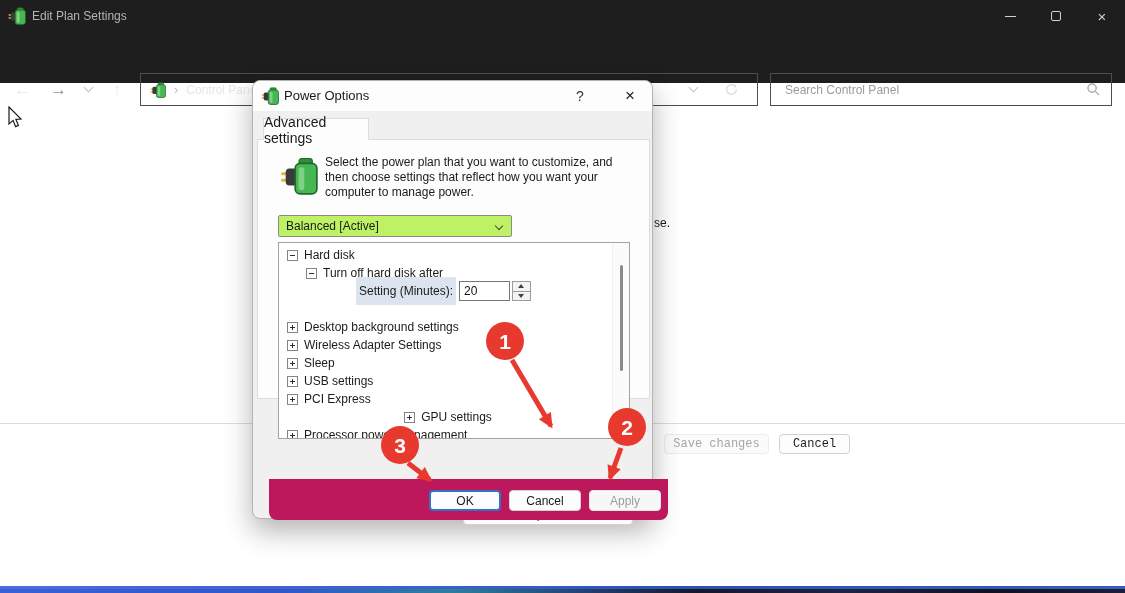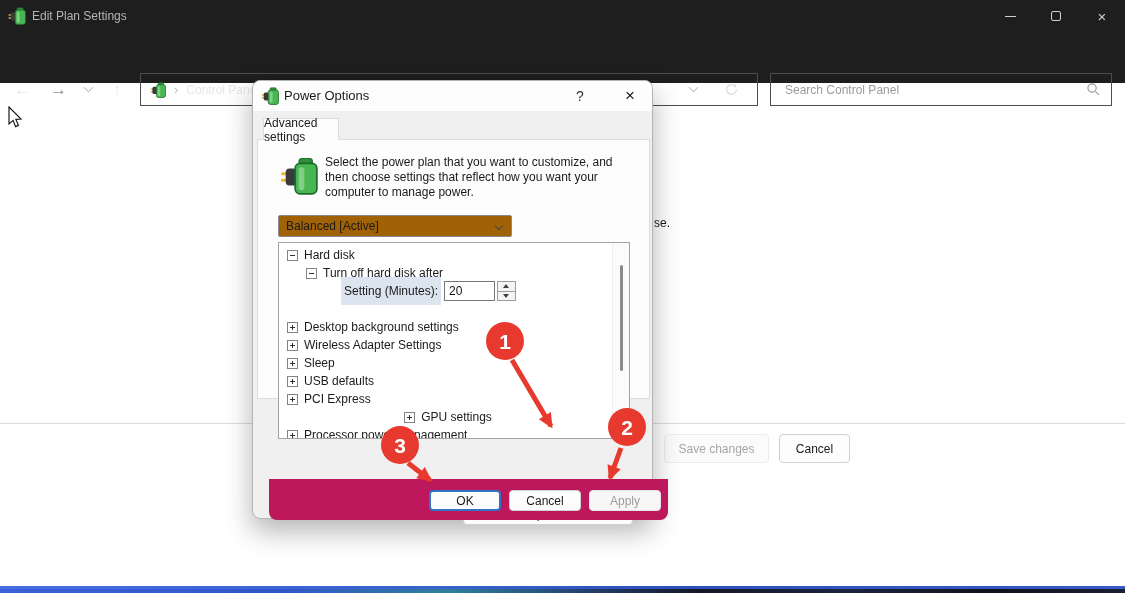--- a/index.html
+++ b/index.html
@@ -33,57 +33,57 @@
 
   .searchbox { position:absolute; left:770px; top:41px; width:342px; height:33px; border:1px solid #4d4d4d; background:transparent; }
   .searchbox input { position:absolute; left:0; top:0; width:100%; height:100%; background:transparent; border:none; outline:none; color:#f97316; font-size:12px; padding:0 34px 0 14px; font-family:inherit; }
   .searchbox input::placeholder { color:#9c9c9c; }
   .search-ico { position:absolute; right:10px; top:8px; }
 
   
   .content { position:absolute; left:0; top:83px; width:1125px; height:503px; background:#ffffff; }
   .page-divider { position:absolute; left:0; top:340px; width:1125px; height:1px; background:#dcdcdc; }
   .clipped-text { position:absolute; left:654px; top:133px; font-size:12px; color:#1a1a1a; }
-  .pagebtn { position:absolute; top:351px; height:29px; border-radius:4px; font-size:12px; display:flex; align-items:center; justify-content:center; font-family:Liberation Sans, sans-serif; }
+  .pagebtn { position:absolute; top:351px; height:20px; border-radius:4px; font-size:12px; display:flex; align-items:center; justify-content:center; font-family:Liberation Mono, monospace; }
   .btn-savechanges { left:664px; width:105px; background:#fbfbfb; border:1px solid #ececec; color:#a6a6a6; }
   .btn-pagecancel { left:779px; width:71px; background:#fdfdfd; border:1px solid #d1d1d1; color:#1b1b1b; }
 
   .bottom-strip { position:absolute; left:0; top:586px; width:1125px; height:7px;
     background:linear-gradient(90deg,#3a5fd8 0%,#3156c9 25%,#2e7f9a 40%,#24406e 52%,#141826 62%,#1d2440 75%,#10131c 88%,#1a1f33 100%); }
   .bottom-strip::before { content:""; position:absolute; left:0; top:0; width:100%; height:3px;
     background:linear-gradient(90deg,#4a6fe3,#2f55c8 60%,#3b62d4); opacity:.9; }
 
   
   .dialog { position:absolute; left:252px; top:80px; width:401px; height:439px; background:#f0f0f0;
     border:1px solid #b4b4b4; border-radius:8px; box-shadow:0 12px 28px rgba(0,0,0,.30); z-index:10; }
   .dlg-titlebar { position:absolute; left:0; top:0; width:100%; height:30px; background:#fdfdfd; border-radius:8px 8px 0 0; }
   .dlg-icon { position:absolute; left:8px; top:6px; width:18px; height:18px; }
   .dlg-title { position:absolute; left:31px; top:0; line-height:30px; font-size:13px; color:#1a1a1a; }
   .dlg-help { position:absolute; left:316px; top:0; width:22px; height:30px; text-align:center; line-height:30px; font-size:14px; color:#333; }
   .dlg-close { position:absolute; left:364px; top:0; width:26px; height:30px; text-align:center; line-height:29px; font-size:17px; color:#1a1a1a; }
 
-  .dlg-tab { position:absolute; left:10px; top:37px; width:76px; height:22px; background:#fdfdfd;
-    border:1px solid #dcdcdc; border-bottom:none; font-size:12px; color:#1a1a1a;
+  .dlg-tab { position:absolute; left:10px; top:37px; width:106px; height:22px; background:#fdfdfd;
+    border:1px solid #dcdcdc; border-bottom:none; font-size:14px; color:#1a1a1a;
     display:flex; align-items:center; justify-content:center; z-index:2; }
   .dlg-page { position:absolute; left:4px; top:58px; width:393px; height:260px; background:#fdfdfd; border:1px solid #dcdcdc; }
 
   .desc-icon { position:absolute; left:22px; top:15px; width:38px; height:42px; }
   .desc-text { position:absolute; left:67px; top:15px; width:300px; font-size:12px; line-height:15px; color:#1a1a1a; }
 
-  .combo { position:absolute; left:20px; top:75px; width:234px; height:22px; background:#a16207; border:1px solid #8a8a8a; border-radius:2px; }
+  .combo { position:absolute; left:20px; top:75px; width:234px; height:22px; background:#bef264; border:1px solid #8a8a8a; border-radius:2px; }
   .combo .combo-text { position:absolute; left:7px; top:0; line-height:20px; font-size:12px; color:#1a1a1a; }
   .combo .chevron-dn { position:absolute; right:9px; top:7px; width:6px; height:6px; border-right:1.4px solid #444; border-bottom:1.4px solid #444; transform:rotate(45deg); }
 
   .tree { position:absolute; left:20px; top:102px; width:352px; height:197px; background:#ffffff; border:1px solid #a3a3a3; overflow:hidden; }
   .tree-row { position:absolute; left:0; width:330px; height:18px; display:flex; align-items:center; font-size:12px; color:#1a1a1a; }
   .tree-row.lvl1 { padding-left:8px; } .tree-row.lvl2 { padding-left:27px; } .tree-row.lvl3 { padding-left:62px; }
   .expander { width:11px; height:11px; border:1px solid #848484; background:#fff; position:relative; margin-right:6px; flex:none; }
   .expander::before { content:""; position:absolute; left:2px; right:2px; top:50%; height:1px; margin-top:-0.5px; background:#2e2e2e; }
   .expander.plus::after { content:""; position:absolute; top:2px; bottom:2px; left:50%; width:1px; margin-left:-0.5px; background:#2e2e2e; }
-  .tree-label.hl { background:#dbe4ef; padding:7px 3px; }
+  .tree-label.hl { background:#dbe4ef; padding:7px 3px;margin-left:15px; }
   .spin-value { width:51px; height:20px; border:1px solid #767676; margin-left:3px; font-size:12px; padding:0 4px; font-family:inherit; background:#fff; color:#111; }
   .spinner { width:19px; height:20px; margin-left:2px; display:flex; flex-direction:column; flex:none; }
   .spin-btn { flex:1; position:relative; background:#f4f4f4; border:1px solid #9c9c9c; }
   .spin-btn.up { border-bottom:none; }
   .spin-btn.up::after { content:""; position:absolute; left:50%; top:50%; margin:-2px 0 0 -3.5px; border-left:3.5px solid transparent; border-right:3.5px solid transparent; border-bottom:4px solid #404040; }
   .spin-btn.down::after { content:""; position:absolute; left:50%; top:50%; margin:-2px 0 0 -3.5px; border-left:3.5px solid transparent; border-right:3.5px solid transparent; border-top:4px solid #404040; }
   .tree-scrollbar { position:absolute; right:0; top:0; width:17px; height:100%; background:#fbfbfb; border-left:1px solid #efefef; }
   .tree-thumb { position:absolute; left:7px; top:22px; width:3px; height:106px; background:#8a8a8a; border-radius:2px; }
 
   .btn { border-radius:4px; font-size:12px; display:flex; align-items:center; justify-content:center; font-family:inherit; position:absolute; }
@@ -234,21 +234,21 @@
         <div class="tree-row lvl1" style="top: 93px;">
           <span class="expander plus"></span>
           <span class="tree-label">Wireless Adapter Settings</span>
         </div>
         <div class="tree-row lvl1" style="top: 111px;">
           <span class="expander plus"></span>
           <span class="tree-label">Sleep</span>
         </div>
         <div class="tree-row lvl1" style="top: 129px;">
           <span class="expander plus"></span>
-          <span class="tree-label">USB defaults</span>
+          <span class="tree-label">USB settings</span>
         </div>
         <div class="tree-row lvl1" style="top: 147px; align-items: center;">
           <span class="expander plus"></span>
           <span class="tree-label">PCI Express</span>
         </div>
         <div class="tree-row lvl1" style="top: 165px; justify-content: center;">
           <span class="expander plus"></span>
           <span class="tree-label">GPU settings</span>
         </div>
         <div class="tree-row lvl1" style="top: 183px;">

